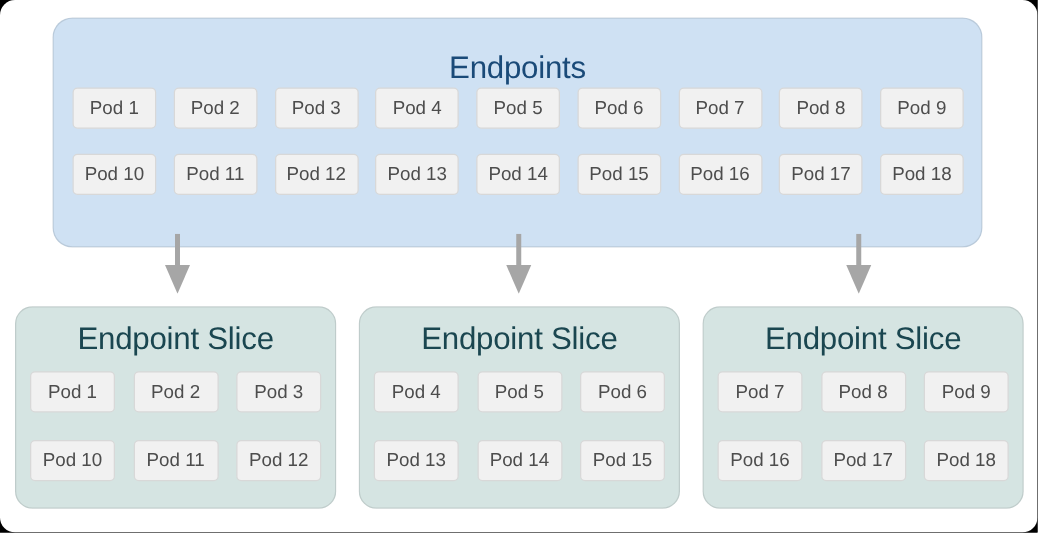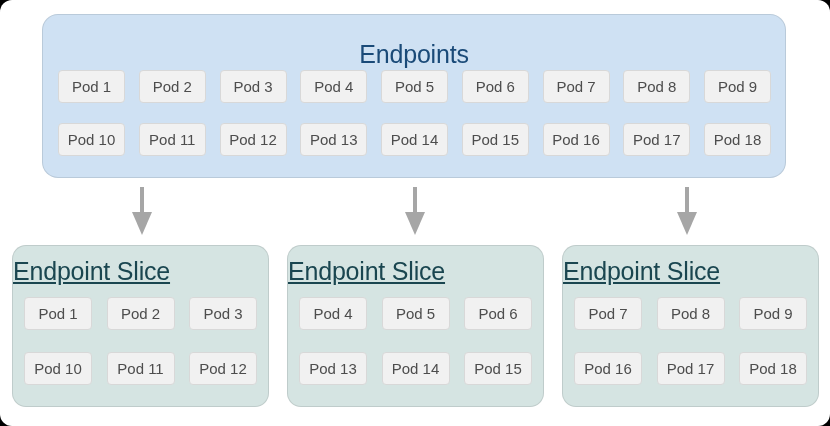--- a/index.html
+++ b/index.html
@@ -16,21 +16,21 @@
     border-radius: 12px;
     overflow: hidden;
   }
 
   
   .endpoints-box {
     position: absolute;
     left: 42px;
     top: 14px;
     width: 744px;
-    height: 164px;
+    height: 184px;
     background: var(--endpoints-fill, #cfe1f3);
     border: 1px solid rgba(0,0,0,0.10);
     border-radius: 16px;
     box-sizing: border-box;
   }
   .endpoints-title {
     position: absolute;
     left: 0;
     right: 0;
     top: 26px;
@@ -90,25 +90,25 @@
     box-sizing: border-box;
   }
   .slice-box.s1 { left: 12px; }
   .slice-box.s2 { left: 287px; }
   .slice-box.s3 { left: 562px; }
   .slice-title {
     position: absolute;
     left: 0;
     right: 0;
     top: 12px;
+    text-align: center;
     font-size: 25px;
     line-height: 27px;
     letter-spacing: -0.2px;
     color: var(--slice-title, #1a4650);
-    text-decoration: underline;
   }
   .slice-row {
     position: absolute;
     left: 11px;
     right: 11px;
     display: flex;
     justify-content: space-between;
   }
   .slice-row.r1 { top: 51px; }
   .slice-row.r2 { top: 106px; }

